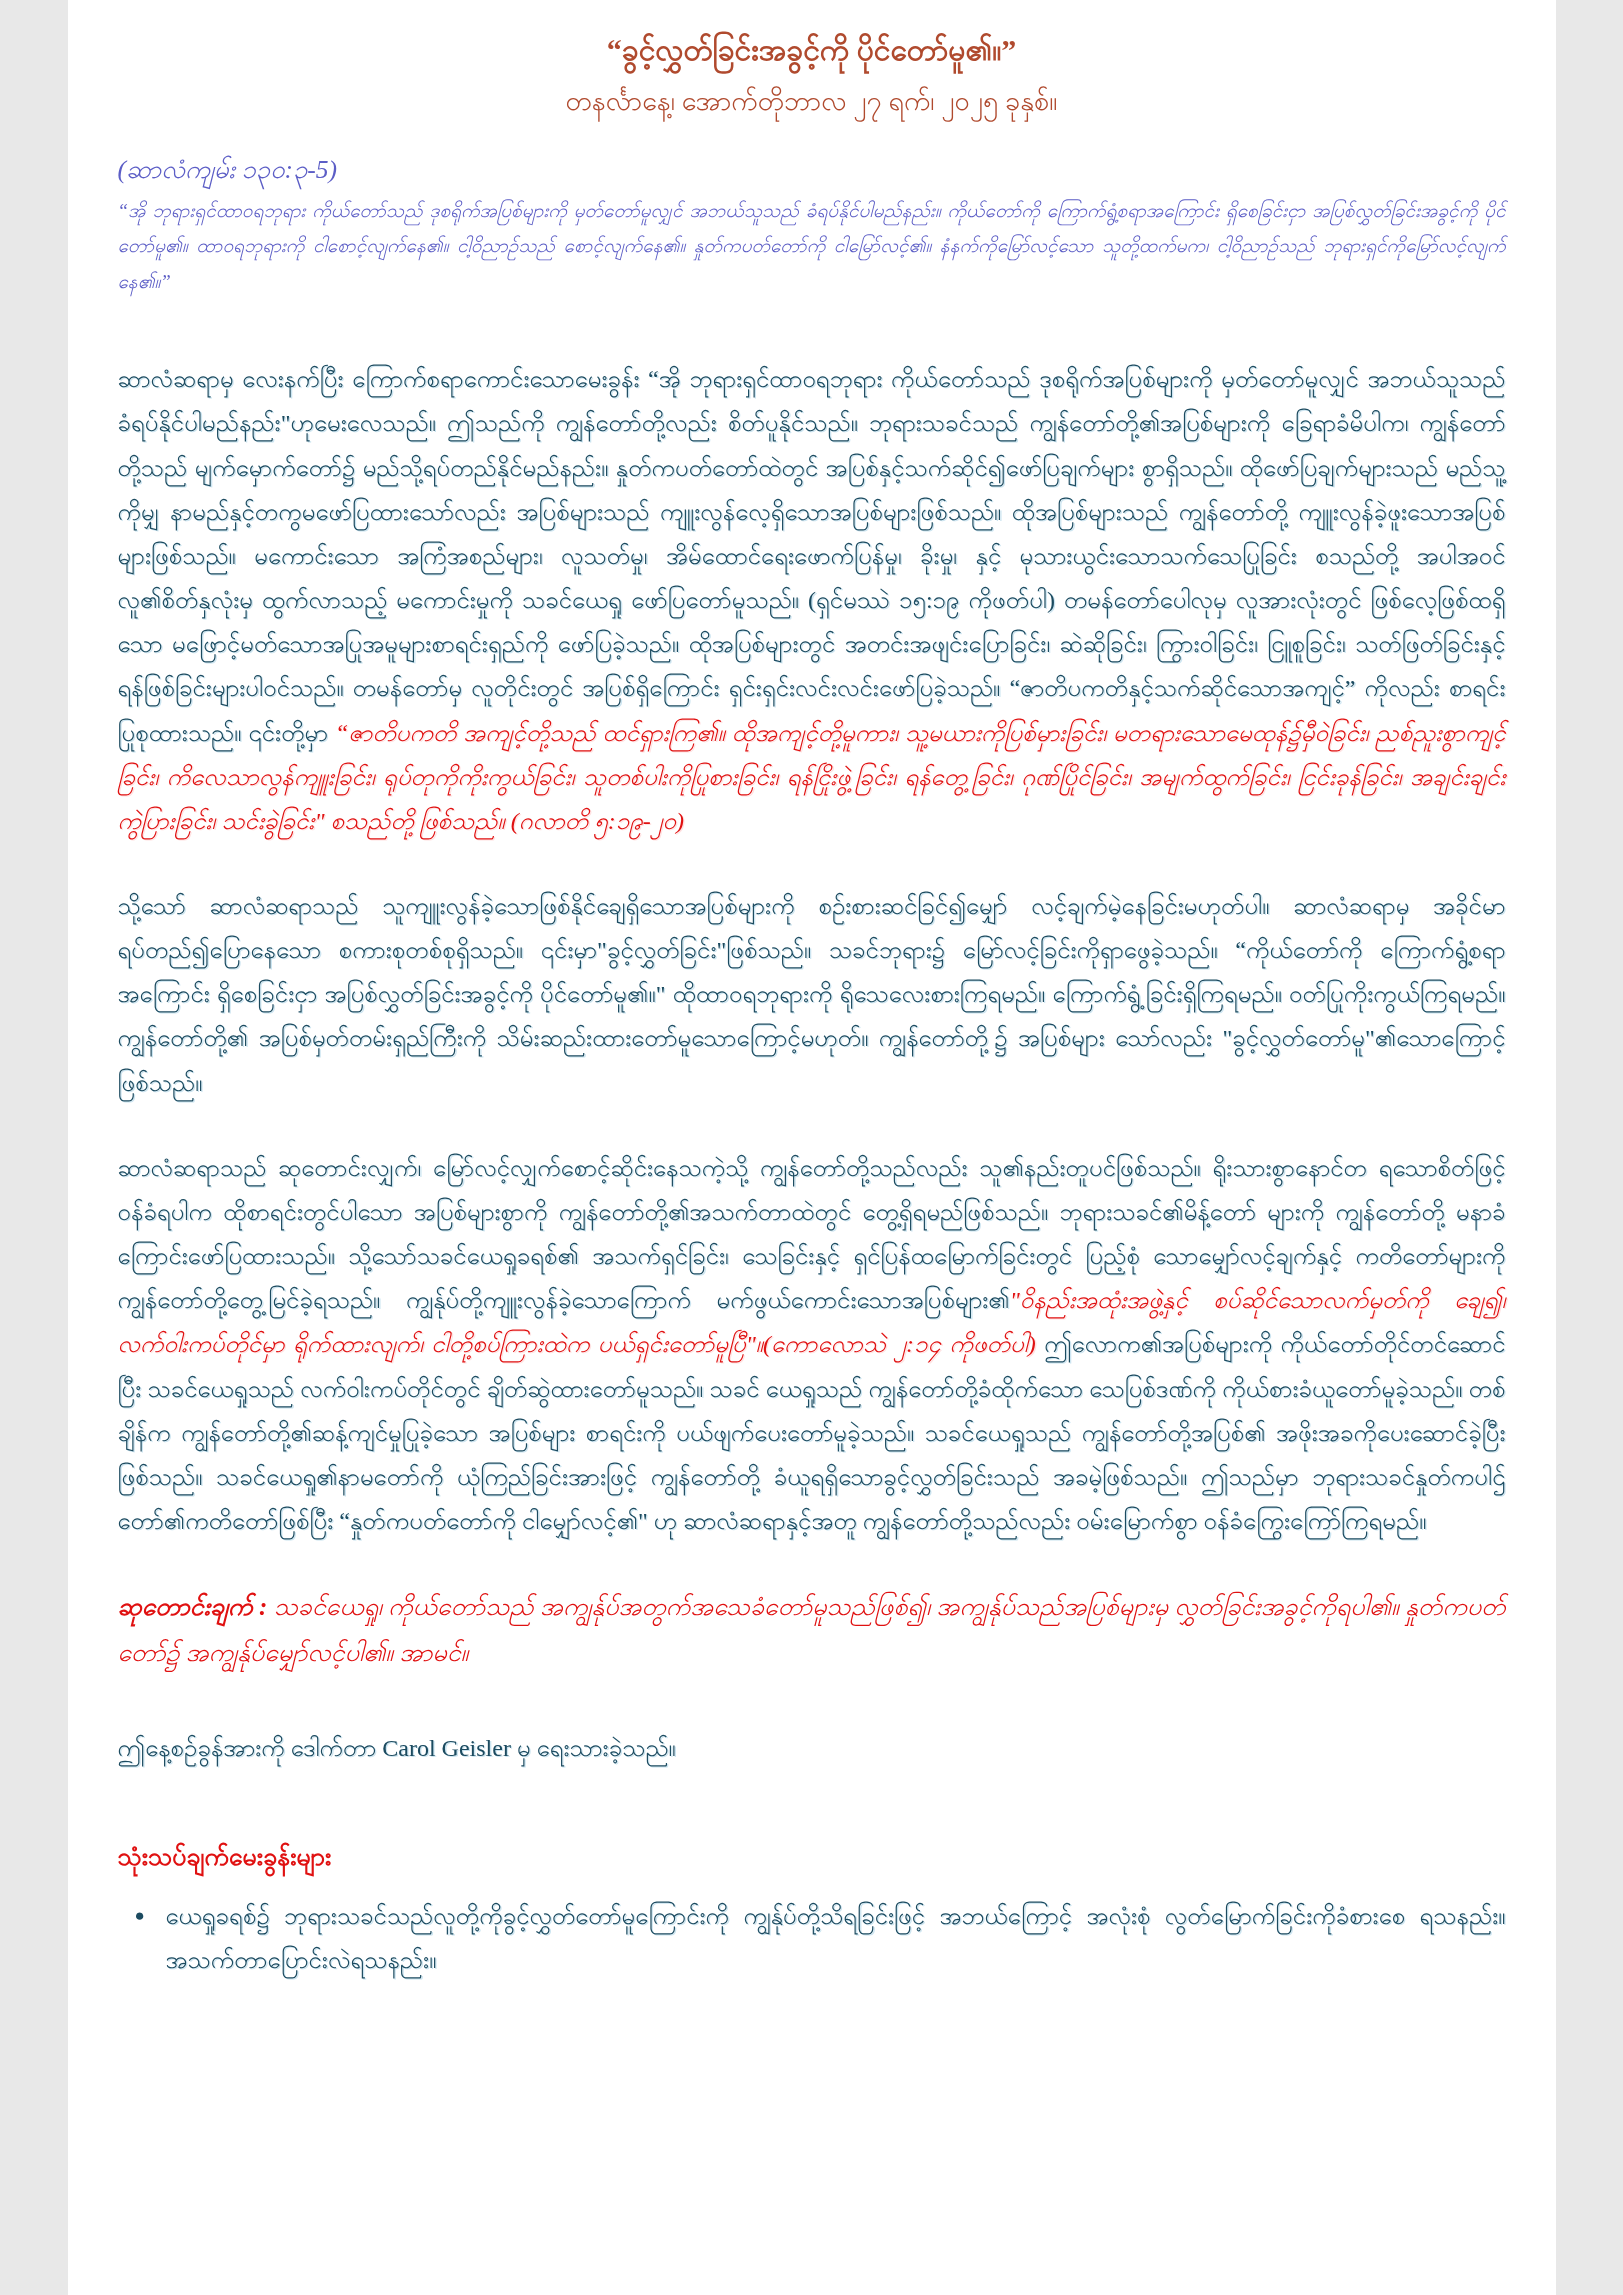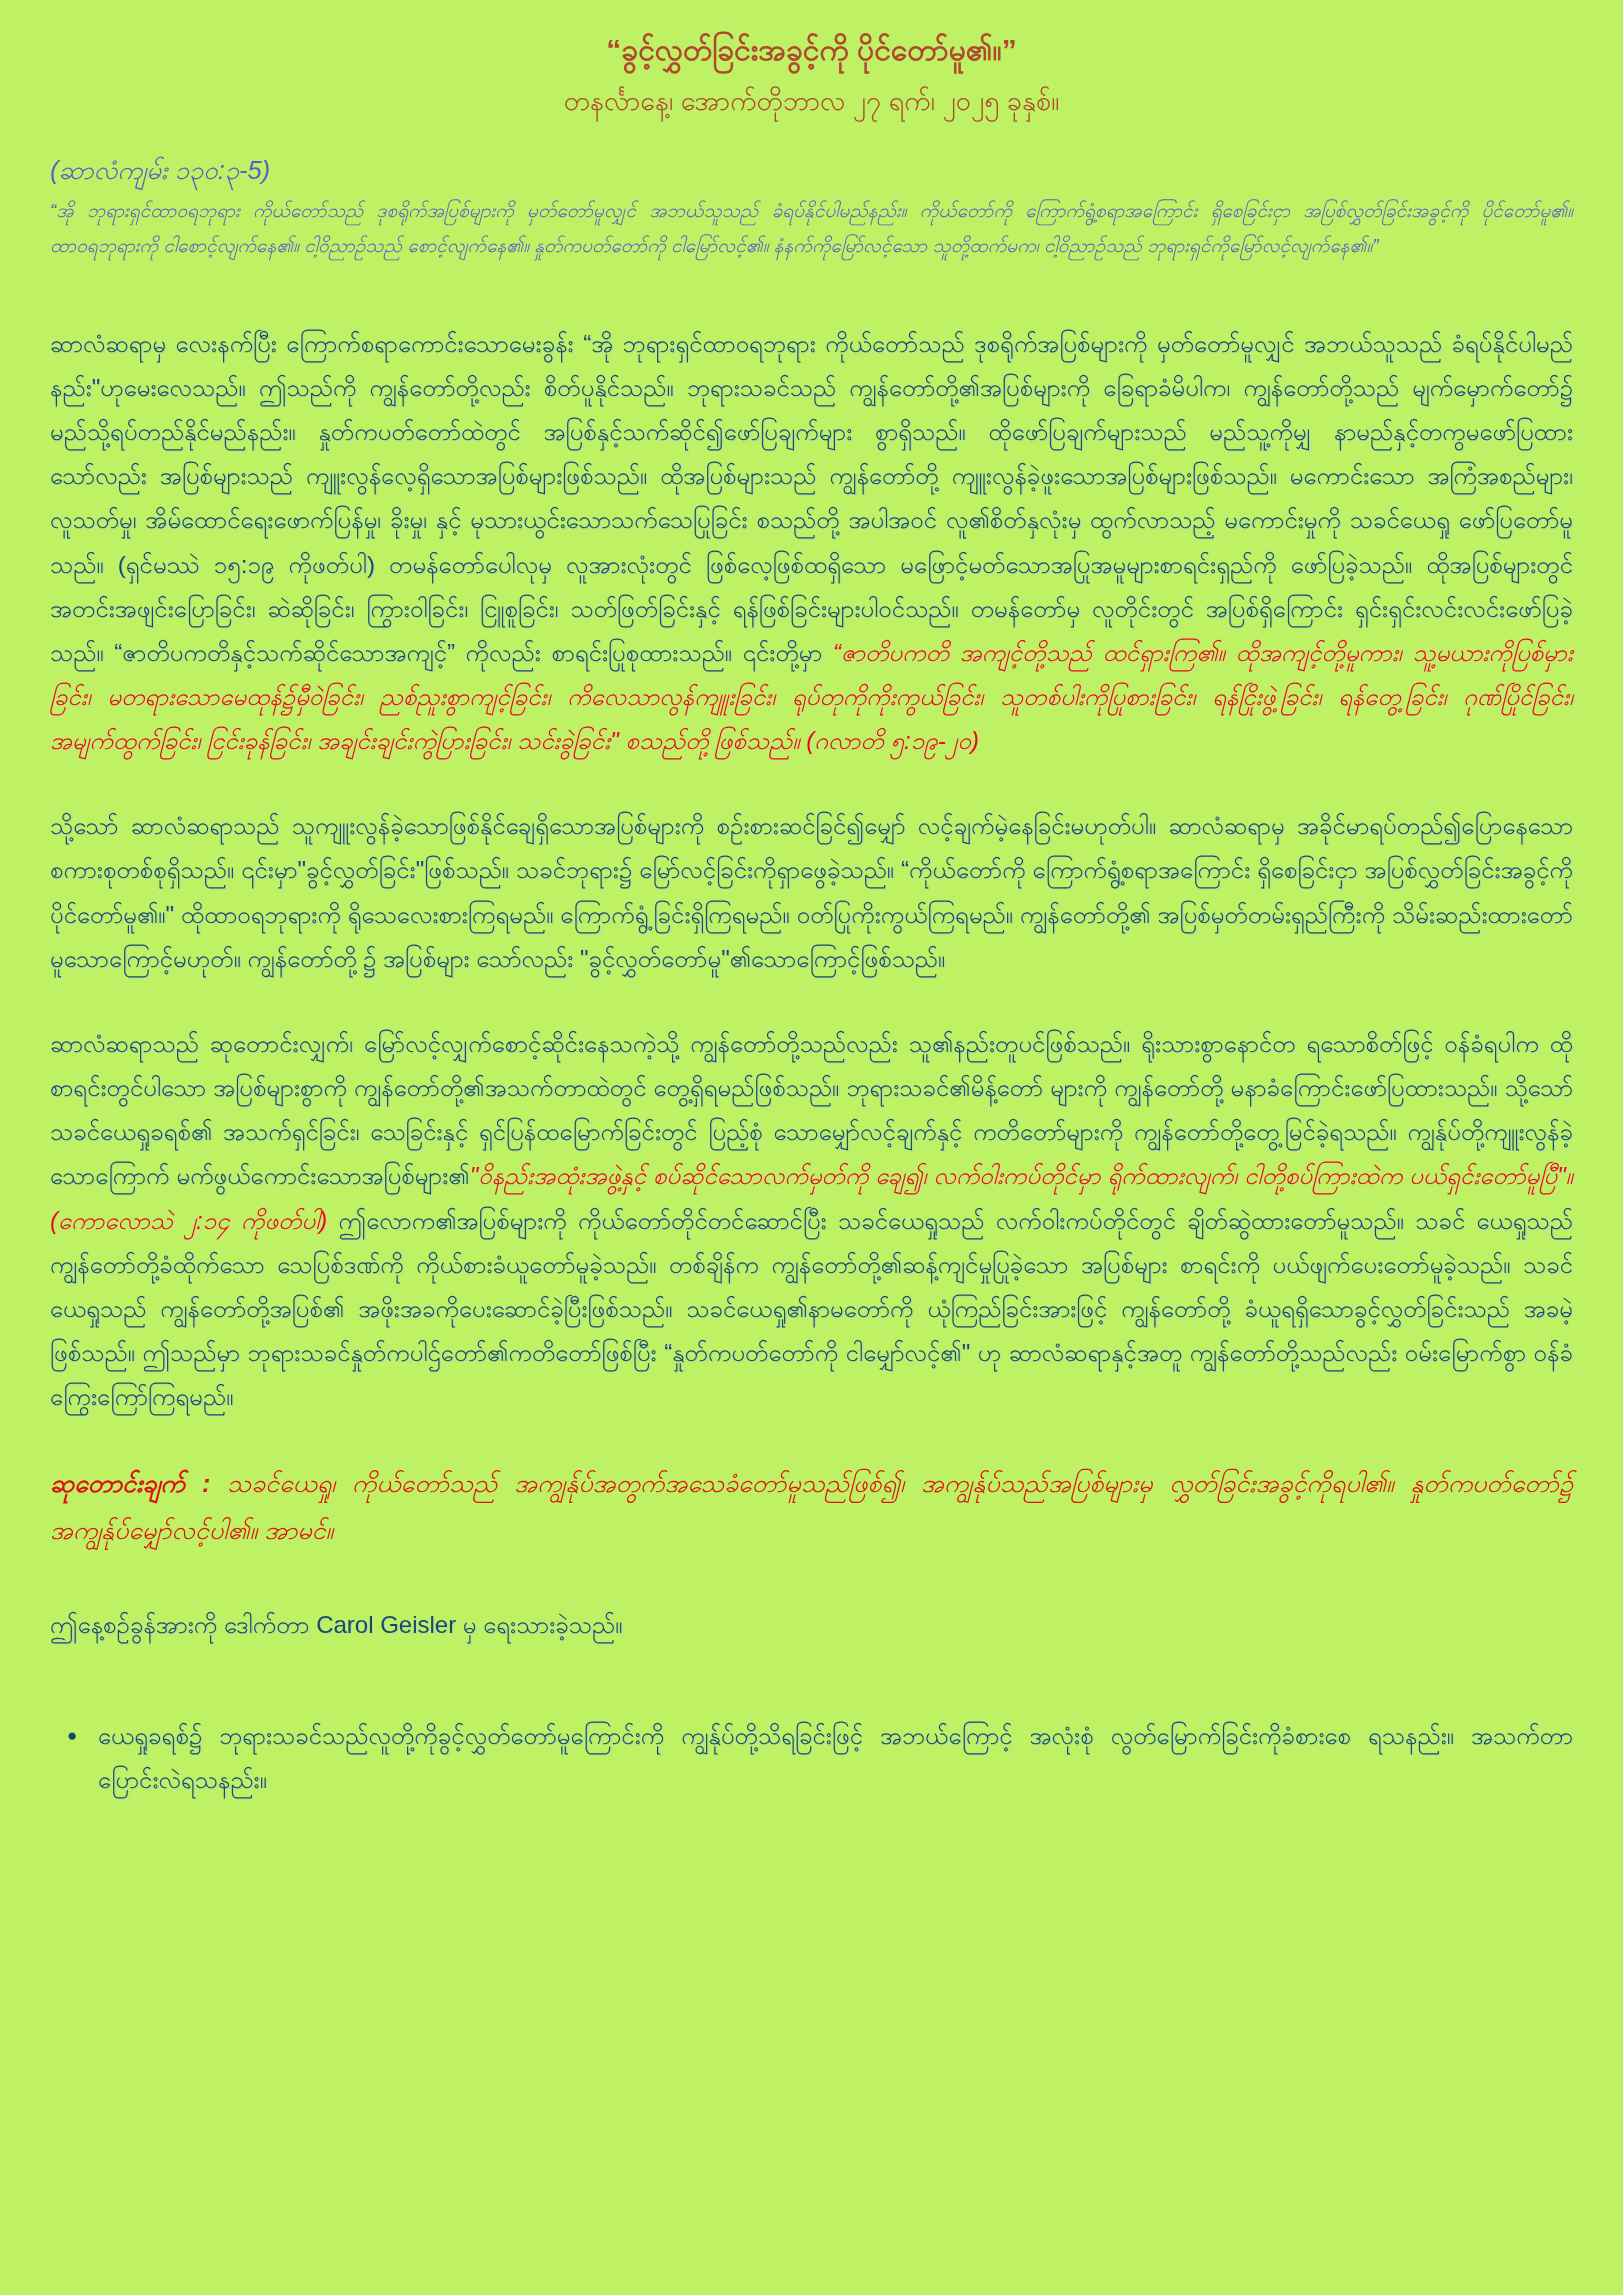--- a/index.html
+++ b/index.html
@@ -1,24 +1,24 @@
 <!DOCTYPE html>
 <html style="font-size:10.5px"><head>
 <meta charset="utf-8">
 <style>
   html, body { margin: 0; padding: 0; background: #e8e8e8; }
   .page {
     position: relative;
-    width: 1623px;
+    width: 1488px;
     height: 2295px;
     margin: 0 auto;
-    background: #bef264;
+    background: #ffffff;
     box-sizing: border-box;
     padding: 27.5px 50px 39px 50px;
-    font-family: Liberation Sans, sans-serif;
+    font-family: Liberation Serif, serif;
     overflow: hidden;
   }
 
   
   .doc-title {
     text-align: center;
     color: #b04a2e;
     font-size: 30px;
     font-weight: bold;
     line-height: 1.45;
@@ -139,19 +139,20 @@
   <p class="para"><span class="run body">သို့သော် ဆာလံဆရာသည် သူကျူးလွန်ခဲ့သောဖြစ်နိုင်ချေရှိသောအပြစ်များကို စဉ်းစားဆင်ခြင်၍မျှော် လင့်ချက်မဲ့နေခြင်းမဟုတ်ပါ။ ဆာလံဆရာမှ အခိုင်မာရပ်တည်၍ပြောနေသော စကားစုတစ်စုရှိသည်။ ၎င်းမှာ"ခွင့်လွှတ်ခြင်း"ဖြစ်သည်။ သခင်ဘုရား၌ မြော်လင့်ခြင်းကိုရှာဖွေခဲ့သည်။ “ကိုယ်တော်ကို ကြောက်ရွံ့စရာအကြောင်း ရှိစေခြင်းငှာ အပြစ်လွှတ်ခြင်းအခွင့်ကို ပိုင်တော်မူ၏။" ထိုထာဝရဘုရားကို ရိုသေလေးစားကြရမည်။ ကြောက်ရွံ့ခြင်းရှိကြရမည်။ ဝတ်ပြုကိုးကွယ်ကြရမည်။ ကျွန်တော်တို့၏ အပြစ်မှတ်တမ်းရှည်ကြီးကို သိမ်းဆည်းထားတော်မူသောကြောင့်မဟုတ်။ ကျွန်တော်တို့၌ အပြစ်များ သော်လည်း "ခွင့်လွှတ်တော်မူ"၏သောကြောင့်ဖြစ်သည်။</span></p>
 
   <p class="para"><span class="run body">ဆာလံဆရာသည် ဆုတောင်းလျှက်၊ မြော်လင့်လျှက်စောင့်ဆိုင်းနေသကဲ့သို့ ကျွန်တော်တို့သည်လည်း သူ၏နည်းတူပင်ဖြစ်သည်။ ရိုးသားစွာနောင်တ ရသောစိတ်ဖြင့် ဝန်ခံရပါက ထိုစာရင်းတွင်ပါသော အပြစ်များစွာကို ကျွန်တော်တို့၏အသက်တာထဲတွင် တွေ့ရှိရမည်ဖြစ်သည်။ ဘုရားသခင်၏မိန့်တော် များကို ကျွန်တော်တို့ မနာခံကြောင်းဖော်ပြထားသည်။ သို့သော်သခင်ယေရှုခရစ်၏ အသက်ရှင်ခြင်း၊ သေခြင်းနှင့် ရှင်ပြန်ထမြောက်ခြင်းတွင် ပြည့်စုံ သောမျှော်လင့်ချက်နှင့် ကတိတော်များကို ကျွန်တော်တို့တွေ့မြင်ခဲ့ရသည်။ ကျွန်ုပ်တို့ကျူးလွန်ခဲ့သောကြောက် မက်ဖွယ်ကောင်းသောအပြစ်များ၏</span><span class="run red-italic">"ဝိနည်းအထုံးအဖွဲ့နှင့် စပ်ဆိုင်သောလက်မှတ်ကို ချေ၍၊ လက်ဝါးကပ်တိုင်မှာ ရိုက်ထားလျက်၊ ငါတို့စပ်ကြားထဲက ပယ်ရှင်းတော်မူပြီ"။(ကောလောသဲ ၂:၁၄ ကိုဖတ်ပါ)</span><span class="run body"> ဤလောက၏အပြစ်များကို ကိုယ်တော်တိုင်တင်ဆောင်ပြီး သခင်ယေရှုသည် လက်ဝါးကပ်တိုင်တွင် ချိတ်ဆွဲထားတော်မူသည်။ သခင် ယေရှုသည် ကျွန်တော်တို့ခံထိုက်သော သေပြစ်ဒဏ်ကို ကိုယ်စားခံယူတော်မူခဲ့သည်။ တစ်ချိန်က ကျွန်တော်တို့၏ဆန့်ကျင်မှုပြုခဲ့သော အပြစ်များ စာရင်းကို ပယ်ဖျက်ပေးတော်မူခဲ့သည်။ သခင်ယေရှုသည် ကျွန်တော်တို့အပြစ်၏ အဖိုးအခကိုပေးဆောင်ခဲ့ပြီးဖြစ်သည်။ သခင်ယေရှု၏နာမတော်ကို ယုံကြည်ခြင်းအားဖြင့် ကျွန်တော်တို့ ခံယူရရှိသောခွင့်လွှတ်ခြင်းသည် အခမဲ့ဖြစ်သည်။ ဤသည်မှာ ဘုရားသခင်နှုတ်ကပါဌ်တော်၏ကတိတော်ဖြစ်ပြီး “နှုတ်ကပတ်တော်ကို ငါမျှော်လင့်၏" ဟု ဆာလံဆရာနှင့်အတူ ကျွန်တော်တို့သည်လည်း ဝမ်းမြောက်စွာ ဝန်ခံကြွေးကြော်ကြရမည်။</span></p>
 
   <div class="prayer">
     <span class="prayer-label">ဆုတောင်းချက်</span><span class="prayer-sep"> : </span><span class="prayer-text">သခင်ယေရှု၊ ကိုယ်တော်သည် အကျွန်ုပ်အတွက်အသေခံတော်မူသည်ဖြစ်၍၊ အကျွန်ုပ်သည်အပြစ်များမှ လွှတ်ခြင်းအခွင့်ကိုရပါ၏။ နှုတ်ကပတ်တော်၌ အကျွန်ုပ်မျှော်လင့်ပါ၏။ အာမင်။</span>
   </div>
 
   <div class="author-line">ဤနေ့စဉ်ခွန်အားကို ဒေါက်တာ Carol Geisler မှ ရေးသားခဲ့သည်။</div>
 
+  <div class="questions-heading">သုံးသပ်ချက်မေးခွန်းများ</div>
 
   <ul class="questions">
       <li>ယေရှုခရစ်၌ ဘုရားသခင်သည်လူတို့ကိုခွင့်လွှတ်တော်မူကြောင်းကို ကျွန်ုပ်တို့သိရခြင်းဖြင့် အဘယ်ကြောင့် အလုံးစုံ လွတ်မြောက်ခြင်းကိုခံစားစေ ရသနည်း။ အသက်တာပြောင်းလဲရသနည်း။</li>
     </ul>
 
 </div>
 
 
 </body></html>

